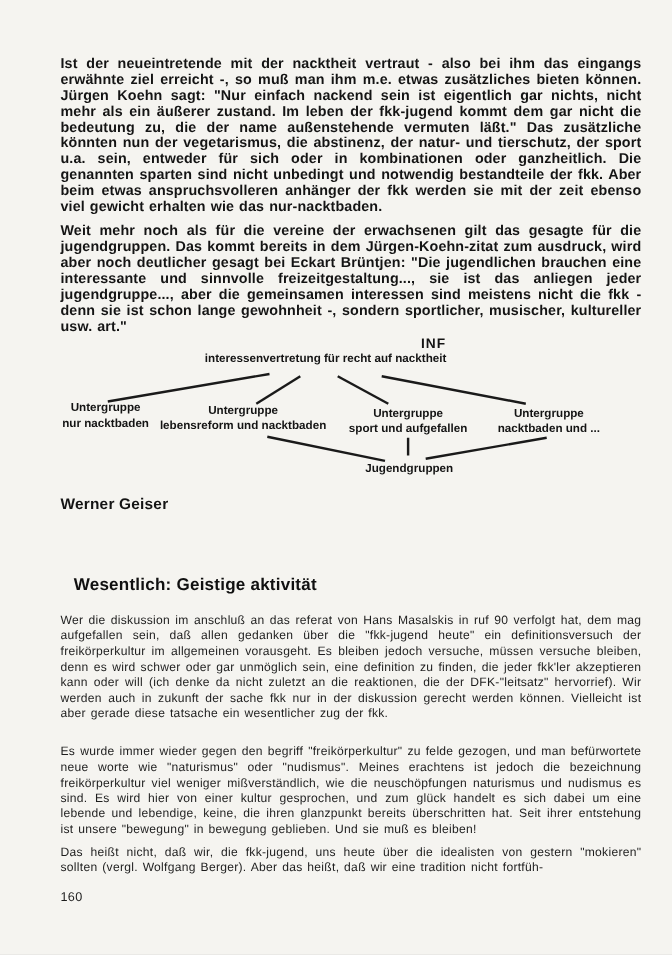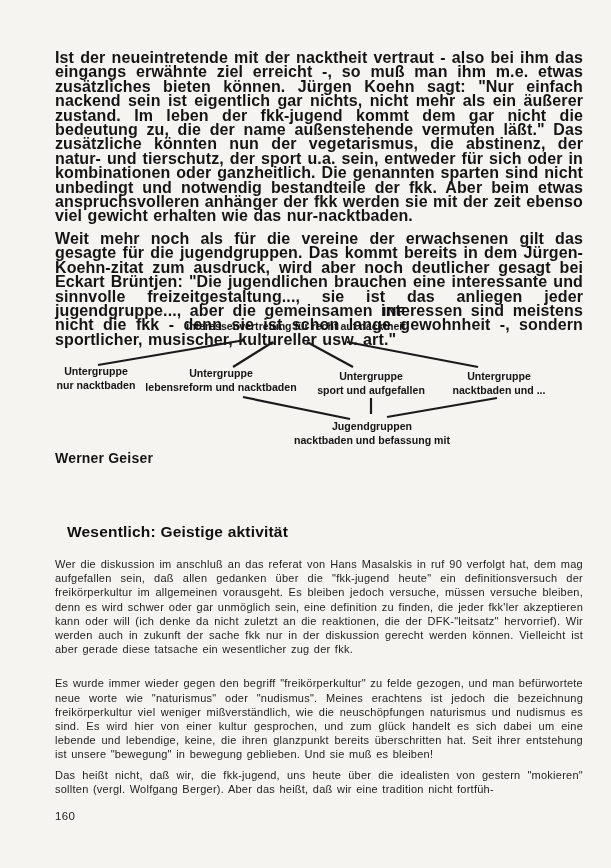--- a/index.html
+++ b/index.html
@@ -8,21 +8,21 @@
     width:611px; height:868px;
     margin:0 auto;
     background:#f5f4f0;
     font-family:"Liberation Sans", sans-serif;
     color:#161616;
     overflow:hidden;
   }
   
   .sec1 {
     position:absolute; left:55px; top:51px; width:528px;
-    font-size:16px; font-weight:bold; line-height:14.4px;
+    font-size:13px; font-weight:bold; line-height:14.4px;
     text-align:justify; letter-spacing:0.12px; word-spacing:0.8px;
     color:#141414;
   }
   .sec1 p { margin:0 0 8px 0; }
   
   .diagram {
     position:absolute; left:0; top:300px; width:611px; height:178px;
     font-weight:bold; font-size:10.6px; color:#141414;
   }
   .diagram svg { position:absolute; left:0; top:0; }
@@ -97,21 +97,20 @@
       <div>sport und aufgefallen</div>
     </div>
 
     <div class="dnode" style="left:499px; top:70px;">
       <div>Untergruppe</div>
       <div>nacktbaden und ...</div>
     </div>
 
     <div class="dnode" style="left:372px; top:120px;">
       <div>Jugendgruppen</div>
-      <div>nacktbaden und befassung mit</div>
     </div>
   </div>
 
   <div class="author">Werner Geiser</div>
 
   <h2 class="heading" style="margin:12px;">Wesentlich: Geistige aktivität</h2>
 
   <div class="sec2">
     <p class="g1">Wer die diskussion im anschluß an das referat von Hans Masalskis in ruf 90 verfolgt hat, dem mag aufgefallen sein, daß allen gedanken über die "fkk-jugend heute" ein definitionsversuch der freikörperkultur im allgemeinen vorausgeht. Es bleiben jedoch versuche, müssen versuche bleiben, denn es wird schwer oder gar unmöglich sein, eine definition zu finden, die jeder fkk'ler akzeptieren kann oder will (ich denke da nicht zuletzt an die reaktionen, die der DFK-"leitsatz" hervorrief). Wir werden auch in zukunft der sache fkk nur in der diskussion gerecht werden können. Vielleicht ist aber gerade diese tatsache ein wesentlicher zug der fkk.</p>
     <p class="g2">Es wurde immer wieder gegen den begriff "freikörperkultur" zu felde gezogen, und man befürwortete neue worte wie "naturismus" oder "nudismus". Meines erachtens ist jedoch die bezeichnung freikörperkultur viel weniger mißverständlich, wie die neuschöpfungen naturismus und nudismus es sind. Es wird hier von einer kultur gesprochen, und zum glück handelt es sich dabei um eine lebende und lebendige, keine, die ihren glanzpunkt bereits überschritten hat. Seit ihrer entstehung ist unsere "bewegung" in bewegung geblieben. Und sie muß es bleiben!</p>

